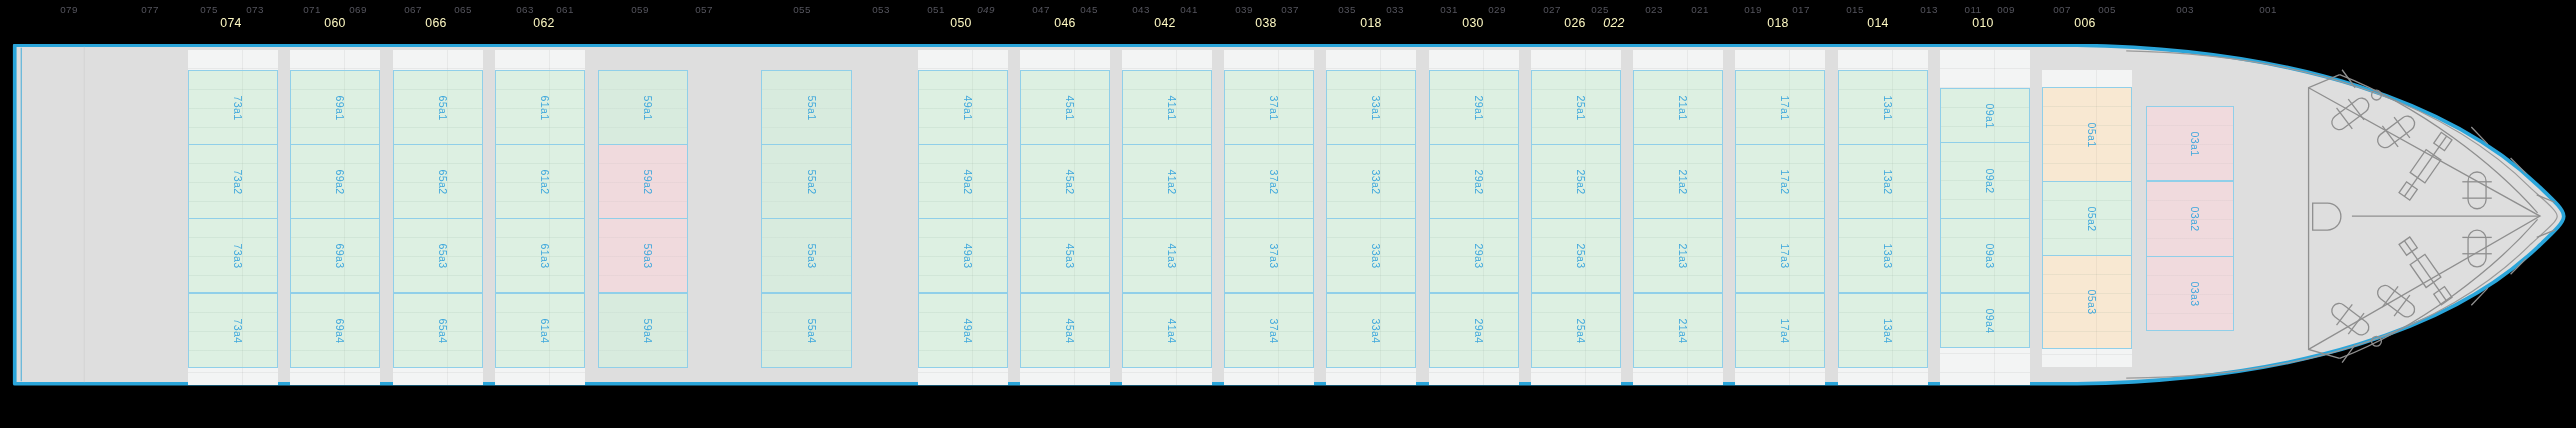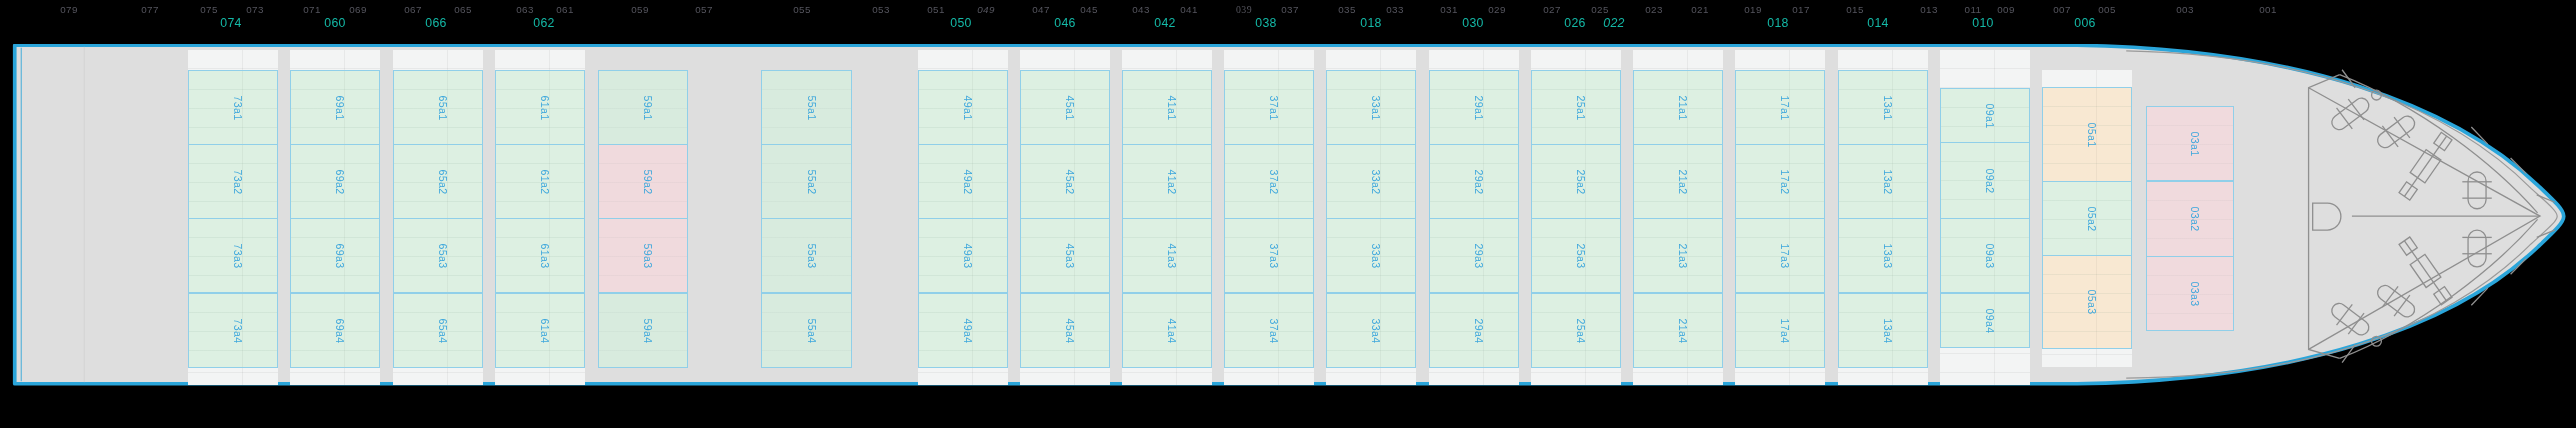--- a/index.html
+++ b/index.html
@@ -3,21 +3,21 @@
 <meta charset="utf-8">
 <style>
   html,body{margin:0;padding:0;background:#000;}
   #stage{position:relative;width:2576px;height:429px;background:#000;overflow:hidden;
          font-family:"Liberation Sans",sans-serif;}
   
   #ruler{position:absolute;left:0;top:0;width:2576px;height:44px;background:#000;}
   .rt,.rb{position:absolute;transform:translateX(-50%);color:#55555e;white-space:nowrap;
           letter-spacing:0.4px;}
   .rt{top:4.1px;font-size:9.8px;}
-  .rb{top:16.4px;font-size:12.3px;color:#14b8a6;}
+  .rb{top:16.4px;font-size:12.3px;color:#fef9c3;}
   
   #hullsvg{position:absolute;left:0;top:0;}
   
   #bays{position:absolute;left:0;top:0;width:2576px;height:429px;}
   .band{position:absolute;box-sizing:border-box;background-color:#f3f4f4;
         background-image:
           repeating-linear-gradient(to bottom, rgba(0,0,0,0) 0 18px, rgba(0,0,0,0.05) 18px 19px),
           linear-gradient(to right, rgba(0,0,0,0) 0 60%, rgba(0,0,0,0.05) 60% calc(60% + 0.8px), rgba(0,0,0,0) calc(60% + 0.8px) 100%);}
   .cell{position:absolute;box-sizing:border-box;border:0.8px solid #90cfe9;
         background-image:
@@ -126,21 +126,21 @@
       <span class="rt" style="left: 640px;">059</span>
       <span class="rt" style="left: 704px;">057</span>
       <span class="rt" style="left: 802px;">055</span>
       <span class="rt" style="left: 881px;">053</span>
       <span class="rt" style="left: 936px;">051</span>
       <span class="rt" style="left: 986px; font-style: italic;">049</span>
       <span class="rt" style="left: 1041px;">047</span>
       <span class="rt" style="left: 1089px;">045</span>
       <span class="rt" style="left: 1141px;">043</span>
       <span class="rt" style="left: 1189px;">041</span>
-      <span class="rt" style="left: 1244px; font-family: Liberation Serif, serif;">039</span>
+      <span class="rt" style="left: 1244px;">039</span>
       <span class="rt" style="left: 1290px;">037</span>
       <span class="rt" style="left: 1347px;">035</span>
       <span class="rt" style="left: 1395px;">033</span>
       <span class="rt" style="left: 1449px;">031</span>
       <span class="rt" style="left: 1497px;">029</span>
       <span class="rt" style="left: 1552px;">027</span>
       <span class="rt" style="left: 1600px;">025</span>
       <span class="rt" style="left: 1654px;">023</span>
       <span class="rt" style="left: 1700px;">021</span>
       <span class="rt" style="left: 1753px;">019</span>

